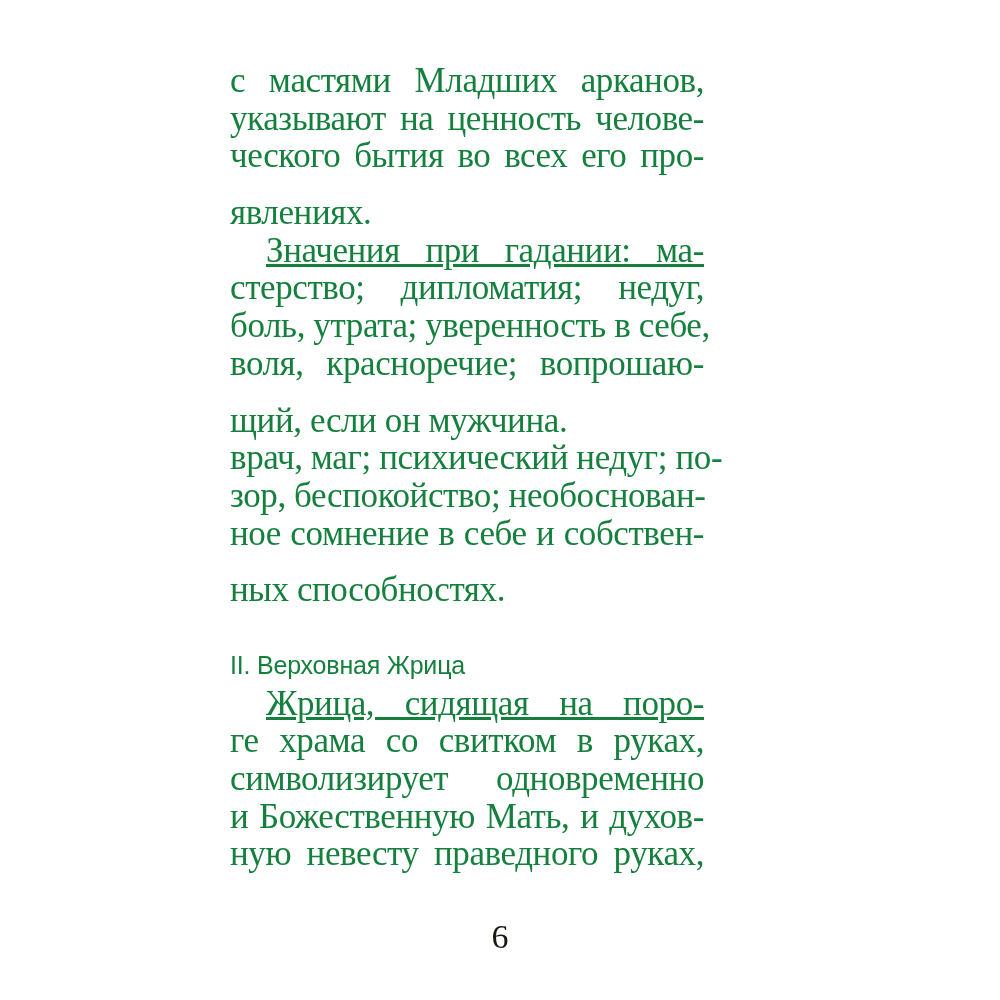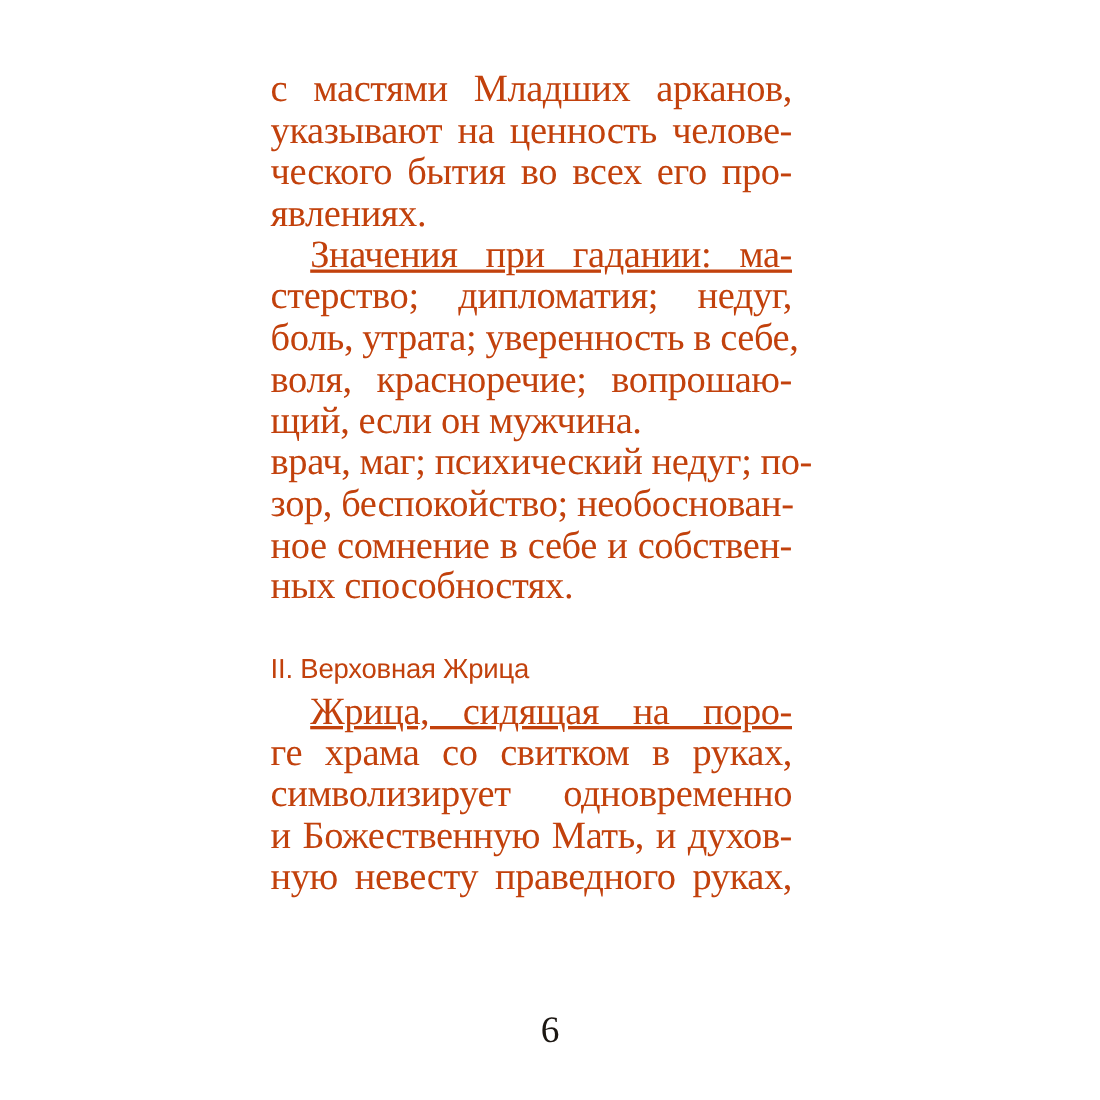--- a/index.html
+++ b/index.html
@@ -8,38 +8,39 @@
       background: #ffffff;
     }
     body {
       width: 1000px;
       height: 1000px;
       position: relative;
       overflow: hidden;
     }
     .page {
       position: absolute;
-      left: 246px;
+      left: 230px;
       top: 62px;
       width: 474px;
-      color: #c2410c;
+      color: #15803d;
       font-family: "Liberation Serif", "DejaVu Serif", serif;
       font-size: 35px;
     }
     .line {
       display: block;
       height: 37.7px;
       line-height: 37.7px;
       white-space: nowrap;
       text-align: justify;
       text-align-last: justify;
       letter-spacing: -0.4px;
     }
     .line.last {
       text-align-last: left;
+      margin-top: 19px;
     }
     .line.indent {
       padding-left: 36px;
       text-decoration: underline;
     }
     .section-gap {
       height: 38px;
     }
     .heading {
       display: block;

